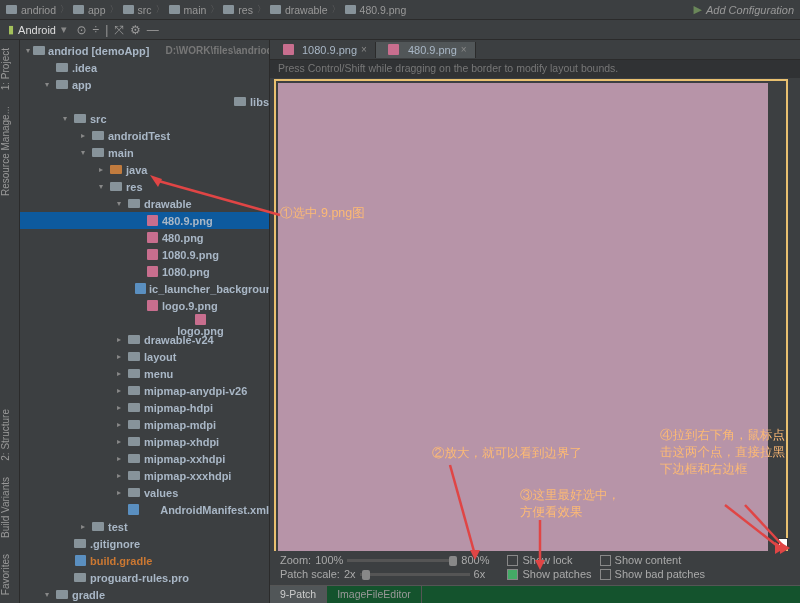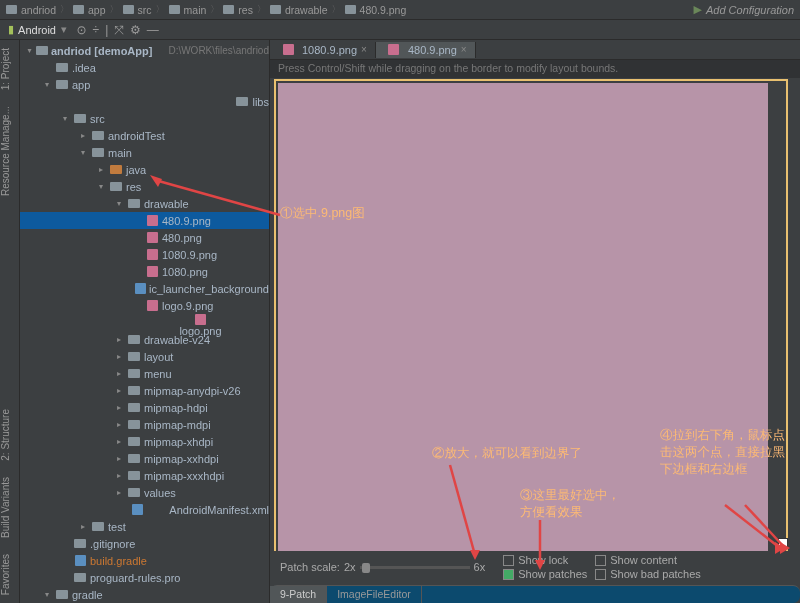--- a/index.html
+++ b/index.html
@@ -21,41 +21,41 @@
 .tree { padding: 2px 0; }
 .tree-item { display: flex; align-items: center; height: 17px; padding-left: 4px; cursor: pointer; white-space: nowrap; }
 .tree-item.selected { background: #0d5a9e; color: #fff; }
 .arrow { width: 10px; color: #888; font-size: 8px; text-align: center; }
 .ico { width: 14px; height: 12px; margin: 0 3px; display: inline-flex; align-items: center; justify-content: center; }
 .folder { background: #87939a; width: 12px; height: 9px; border-radius: 1px; }
 .folder.pkg { background: #c17b3e; }
 .file-png { background: #c86e8e; width: 11px; height: 11px; border-radius: 1px; }
 .file-xml { background: #5a8fc0; width: 11px; height: 11px; border-radius: 1px; }
 .file-gradle { background: #5a8fc0; width: 11px; height: 11px; border-radius: 1px; }
-.label { color: #a9b7c6; font-size: 11px; }
+.label { color: #a9b7c6; font-size: 11px; font-weight: bold; }
 .label.dim { color: #777; font-size: 10px; margin-left: 16px; }
 .label.orange { color: #cc7832; }
 .editor-area { flex: 1; background: #3c3f41; display: flex; flex-direction: column; position: relative; }
 .tabs { height: 20px; display: flex; align-items: center; background: #3c3f41; border-bottom: 1px solid #2b2b2b; }
 .tab { padding: 2px 8px; display: flex; align-items: center; gap: 4px; font-size: 11px; border-right: 1px solid #2b2b2b; }
 .tab.active { background: #515658; }
 .tab .close { color: #888; font-size: 10px; }
 .hint-bar { height: 18px; background: #303234; font-size: 10.5px; color: #777; padding: 2px 8px; }
 .preview-container { flex: 1; position: relative; background: #3c3f41; padding: 4px; }
 .preview-border { position: absolute; top: 1px; left: 4px; right: 12px; height: 500px; border-top: 2px solid #e8c070; border-left: 2px solid #e8c070; border-right: 2px solid #e8c070; }
 .preview-image { position: absolute; top: 5px; left: 8px; width: 490px; height: 495px; background: #b794a8; }
 .corner-handle { position: absolute; bottom: 55px; right: 12px; width: 10px; height: 10px; background: #fff; border: 1px solid #333; }
 .bottom-controls { position: absolute; bottom: 20px; left: 0; right: 0; height: 32px; background: #3c3f41; display: flex; align-items: center; padding: 0 10px; gap: 8px; font-size: 10.5px; color: #aaa; }
 .ctrl-row { display: flex; flex-direction: column; gap: 2px; }
 .ctrl-line { display: flex; align-items: center; gap: 4px; }
 .slider { width: 110px; height: 3px; background: #555; position: relative; }
 .slider-thumb { position: absolute; top: -3px; width: 8px; height: 10px; background: #888; border-radius: 2px; }
 .checkbox { width: 11px; height: 11px; border: 1px solid #888; display: inline-block; }
 .checkbox.checked { background: #4a6; }
-.bottom-tabs { position: absolute; bottom: 0; left: 0; right: 0; height: 18px; background: #0c4a6e; display: flex; border-top: 1px solid #555; border-radius: 7px; }
+.bottom-tabs { position: absolute; bottom: 0; left: 0; right: 0; height: 18px; background: #14532d; display: flex; border-top: 1px solid #555; }
 .btab { padding: 2px 10px; font-size: 10.5px; color: #999; border-right: 1px solid #555; }
 .btab.active { background: #515658; color: #ccc; }
 .annotation { position: absolute; color: #fdba74; font-size: 12.5px; pointer-events: none; z-index: 10; }
 svg.arrow-line { position: absolute; pointer-events: none; z-index: 9; }
 </style>
 </head>
 <body>
 
 <div class="top-bar">
   <div class="breadcrumb" id="breadcrumb">
@@ -364,20 +364,28 @@
       </div>
     <div class="hint-bar">Press Control/Shift while dragging on the border to modify layout bounds.</div>
     <div class="preview-container">
       <div class="preview-border"></div>
       <div class="preview-image"></div>
       <div class="corner-handle"></div>
     </div>
 
     <div class="bottom-controls">
       <div class="ctrl-row">
+        <div class="ctrl-line">
+            <span>Zoom:</span> 
+            <span>100%</span>
+            <div class="slider">
+              <div class="slider-thumb" style="left:102px"></div>
+            </div>
+            <span>800%</span>
+          </div>
         <div class="ctrl-line">
             <span>Patch scale:</span> 
             <span>2x</span>
             <div class="slider">
               <div class="slider-thumb" style="left:2px"></div>
             </div>
             <span>6x</span>
           </div>
       </div>
       <div class="ctrl-row" style="margin-left:10px">

